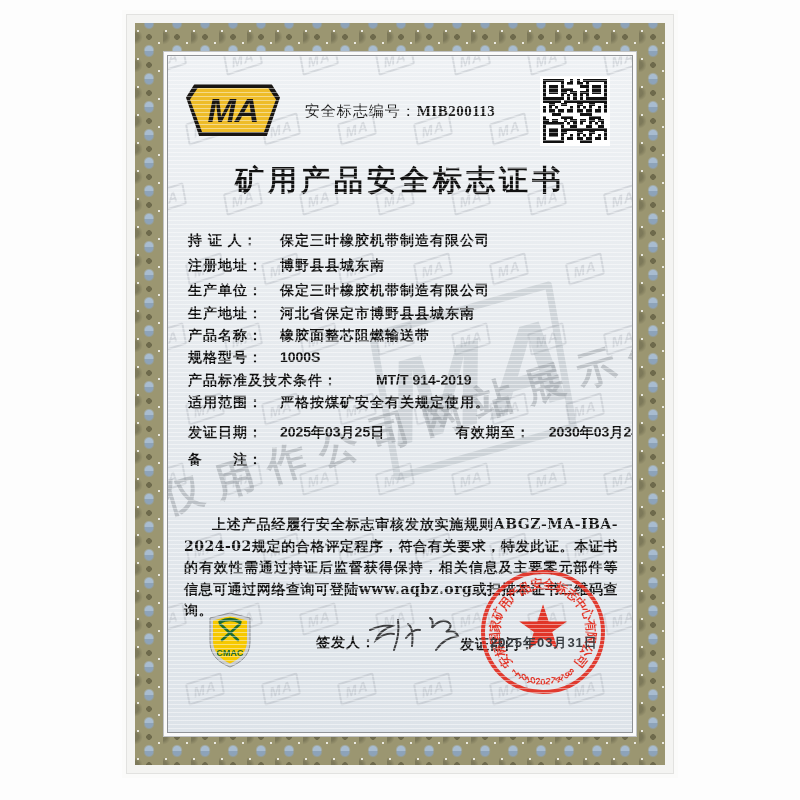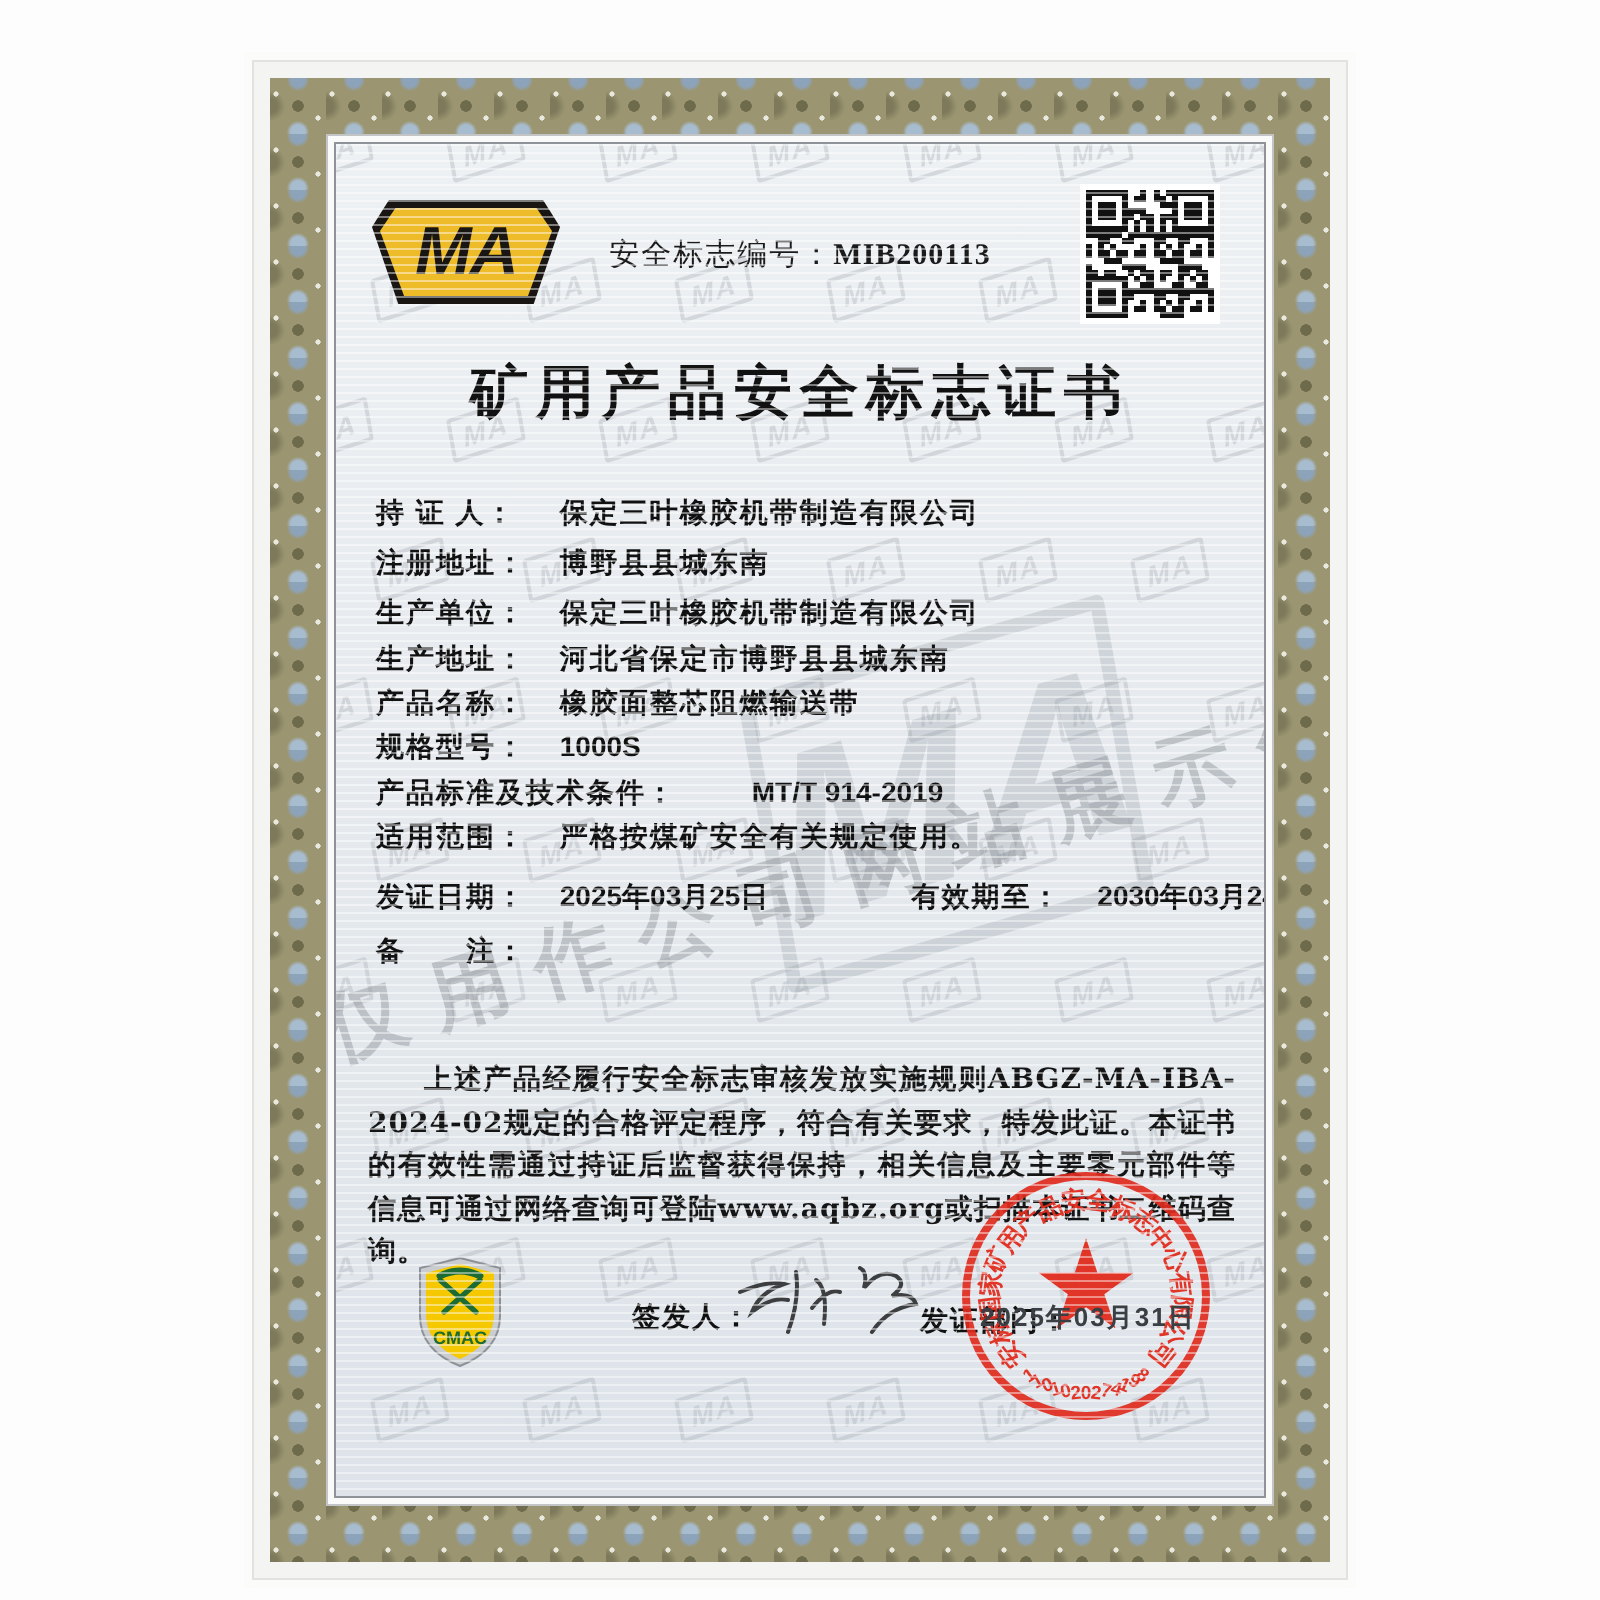--- a/index.html
+++ b/index.html
@@ -2,21 +2,21 @@
 <html><head>
 <meta charset="utf-8">
 <style>
   * { margin:0; padding:0; box-sizing:border-box; }
   html,body { width:800px; height:800px; background:#ffffff; overflow:hidden;
               font-family:"Liberation Sans", sans-serif; }
 
   .page { position:relative; width:800px; height:800px; background:#fdfdfd; }
 
   
-  .cert { position:absolute; left:126px; top:30px; width:548px; height:760px;
+  .cert { position:absolute; left:126px; top:14px; width:548px; height:760px;
           background:#f4f4f2; border:1px solid #e2e2e0;
           box-shadow:0 0 0 4px #fbfbfa, 0 1px 4px rgba(0,0,0,.08); }
 
   
   .band { position:absolute; left:8px; top:8px; right:8px; bottom:8px;
           background-color:#9b9671;
           background-image:
             radial-gradient(circle 5px at 14px 14px, #6e6a4c 55%, rgba(110,106,76,0) 60%),
             radial-gradient(circle 9px at 14px 27px, #a8bcd0 40%, rgba(168,188,208,0) 62%),
             radial-gradient(circle 9px at 14px 1px,  #8da3b9 40%, rgba(141,163,185,0) 62%),

